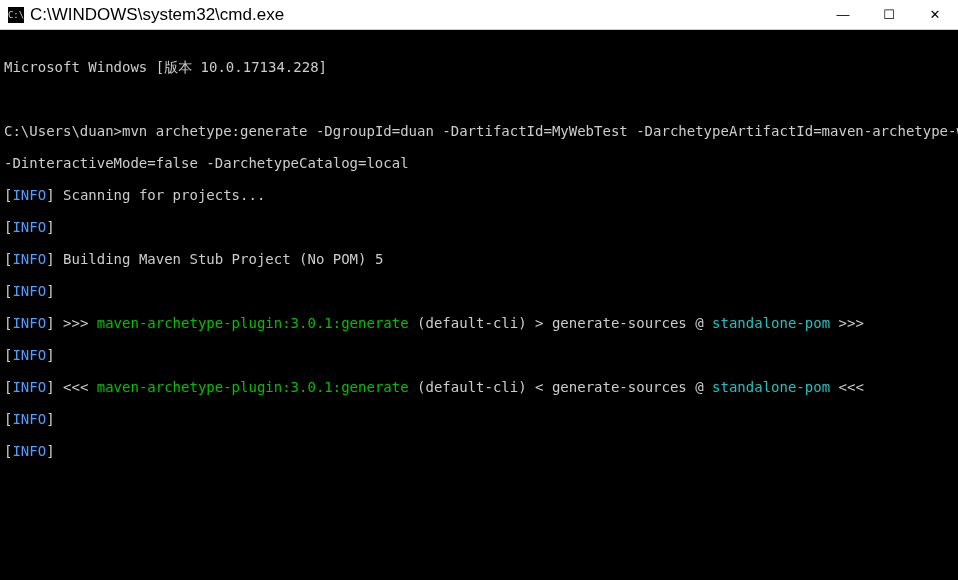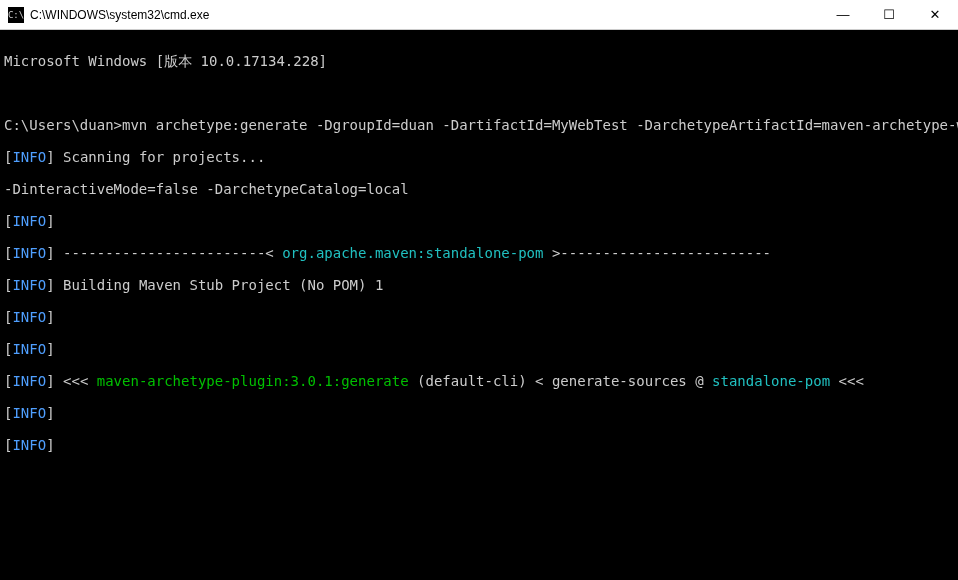--- a/index.html
+++ b/index.html
@@ -24,21 +24,21 @@
     background: #000;
     display: flex;
     align-items: center;
     justify-content: center;
     color: #ccc;
     font-size: 9px;
     font-family: monospace;
   }
   .titlebar-title {
     flex: 1;
-    font-size: 12px;
+    font-size: 17px;
     color: #000;
     font-family: "Segoe UI", sans-serif;
   }
   .titlebar-controls {
     display: flex;
     height: 100%;
   }
   .titlebar-btn {
     width: 46px;
     height: 100%;
@@ -46,21 +46,21 @@
     align-items: center;
     justify-content: center;
     font-size: 13px;
     color: #000;
     font-family: "Segoe UI", sans-serif;
   }
   .terminal {
     background: #000;
     width: 958px;
     height: 550px;
-    padding: 7px 4px;
+    padding: 13px 4px;
     font-size: 14px;
     line-height: 16px;
     color: #ccc;
     white-space: pre;
     overflow: hidden;
     font-family: "NSimSun", "SimSun", "Consolas", monospace;
   }
   .ln { white-space: pre; }
   .b { color: #4f9fff; }
   .g { color: #00c000; }
@@ -77,26 +77,26 @@
     <div class="titlebar-btn">—</div>
     <div class="titlebar-btn">☐</div>
     <div class="titlebar-btn">✕</div>
   </div>
 </div>
 
 <div class="terminal">
 <div class="ln">Microsoft Windows [版本 10.0.17134.228]</div>
 <div class="ln"> </div>
 <div class="ln"><span>C:\Users\duan&gt;</span><span>mvn archetype:generate -DgroupId=duan -DartifactId=MyWebTest -DarchetypeArtifactId=maven-archetype-webapp</span></div>
+<div class="ln"><span>-DinteractiveMode=false -DarchetypeCatalog=local</span></div>
 <div class="ln"><span class="lbrack">[</span><span class="b">INFO</span><span class="lbrack">]</span><span> Scanning for projects...</span></div>
-<div class="ln"><span>-DinteractiveMode=false -DarchetypeCatalog=local</span></div>
 <div class="ln"><span class="lbrack">[</span><span class="b">INFO</span><span class="lbrack">]</span></div>
-<div class="ln"><span class="lbrack">[</span><span class="b">INFO</span><span class="lbrack">]</span><span> ------------------------&lt; </span><span class="c">org.apache.maven:standalone-pom</span><span> &gt;-------------------------</span></div>
-<div class="ln"><span class="lbrack">[</span><span class="b">INFO</span><span class="lbrack">]</span><span> Building Maven Stub Project (No POM) 1</span></div>
+<div class="ln"><span class="lbrack">[</span><span class="b">INFO</span><span class="lbrack">]</span><span> Building Maven Stub Project (No POM) 5</span></div>
 <div class="ln"><span class="lbrack">[</span><span class="b">INFO</span><span class="lbrack">]</span></div>
+<div class="ln"><span class="lbrack">[</span><span class="b">INFO</span><span class="lbrack">]</span><span> &gt;&gt;&gt; </span><span class="g">maven-archetype-plugin:3.0.1:generate</span><span> (default-cli) </span><span>&gt; generate-sources @ </span><span class="c">standalone-pom</span><span> &gt;&gt;&gt;</span></div>
 <div class="ln"><span class="lbrack">[</span><span class="b">INFO</span><span class="lbrack">]</span></div>
 <div class="ln"><span class="lbrack">[</span><span class="b">INFO</span><span class="lbrack">]</span><span> &lt;&lt;&lt; </span><span class="g">maven-archetype-plugin:3.0.1:generate</span><span> (default-cli) </span><span>&lt; generate-sources @ </span><span class="c">standalone-pom</span><span> &lt;&lt;&lt;</span></div>
 <div class="ln"><span class="lbrack">[</span><span class="b">INFO</span><span class="lbrack">]</span></div>
 <div class="ln"><span class="lbrack">[</span><span class="b">INFO</span><span class="lbrack">]</span></div>
 
 
 
 
 
 

